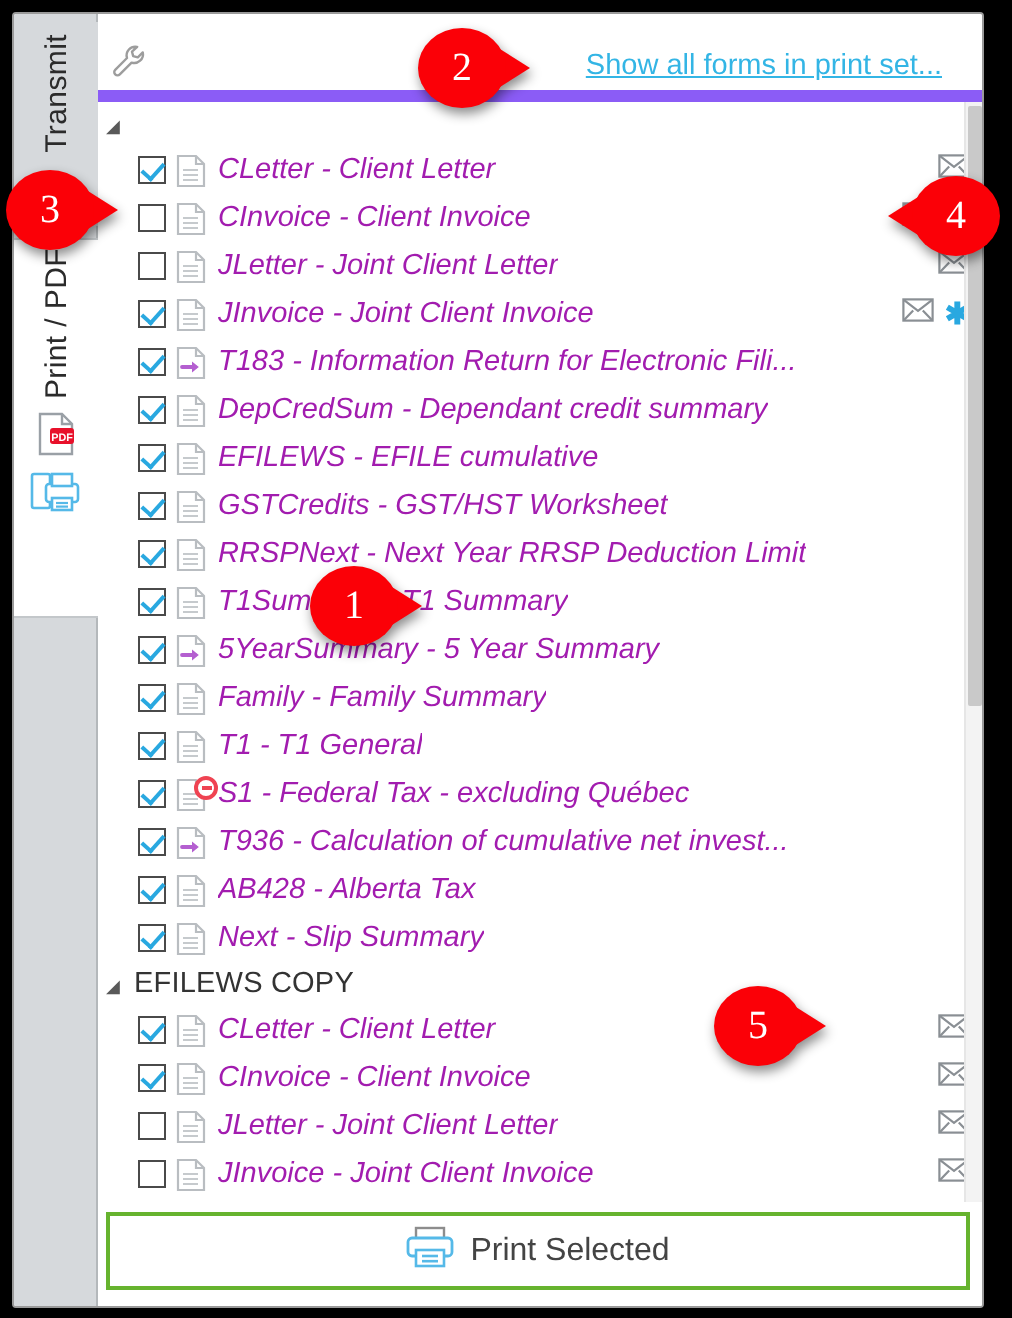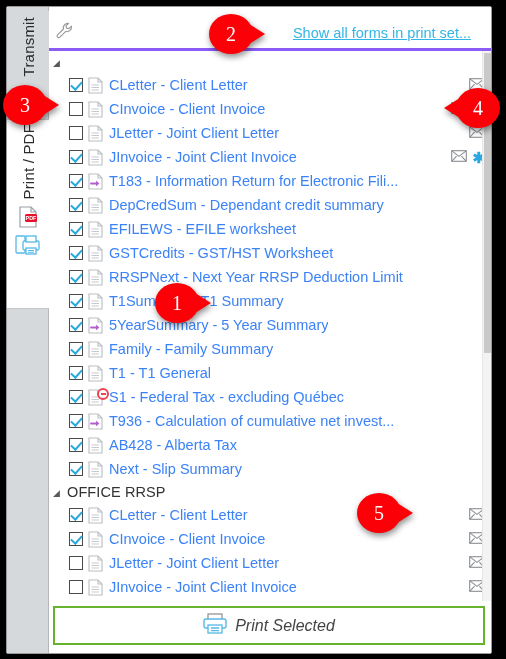--- a/index.html
+++ b/index.html
@@ -80,21 +80,21 @@
   .content {
     position: absolute;
     left: 42px; top: 0;
     right: 0; bottom: 0;
     background: #ffffff;
   }
 
   .topbar {
     position: relative;
     height: 44px;
-    border-bottom: 3px solid #8b5cf6;
+    border-bottom: 6px solid #8b5cf6;
   }
   .wrench {
     position: absolute;
     left: 6px; top: 14px;
   }
   .showall-link {
     position: absolute;
     right: 20px; top: 18px;
     font-size: 14.5px;
     color: #33b5e5;
@@ -179,23 +179,24 @@
   .docicon .badge::after {
     content: "";
     position: absolute;
     left: 1.5px; top: 3px;
     width: 5px; height: 2px;
     background: #ef4352;
   }
 
   .row .label {
     font-size: 14.5px;
-    color: #3b82f6;
+    color: #a21caf;
     white-space: nowrap;
     overflow: hidden;
+    font-style: italic;
   }
 
   .row .mailcol {
     position: absolute;
     right: 6px;
     top: 0; bottom: 0;
     display: flex;
     align-items: center;
     gap: 5px;
   }
@@ -209,21 +210,20 @@
   
   .printbar {
     position: absolute;
     left: 0; right: 0; bottom: 0;
     height: 52px;
     background: #ffffff;
     display: flex;
     align-items: center;
     justify-content: center;
     padding: 5px 6px 8px 4px;
-    font-style: italic;
   }
   .print-btn {
     width: 100%; height: 100%;
     border: 2px solid #66b32e;
     background: #ffffff;
     display: flex;
     align-items: center;
     justify-content: center;
     gap: 8px;
     font-size: 16px;
@@ -456,21 +456,21 @@
               <span class="cb checked"></span>
               <span class="docicon">
                 <svg width="15" height="17" viewBox="0 0 15 17">
                   <path d="M1 1 h9 l4 4 v11 h-13 z" fill="#fff" stroke="#b9bdc1" stroke-width="1.1"></path>
                   <path d="M10 1 v4 h4" fill="none" stroke="#b9bdc1" stroke-width="1.1"></path>
                   <line x1="3.5" y1="8" x2="11" y2="8" stroke="#c6cacd" stroke-width="1"></line>
                   <line x1="3.5" y1="10.5" x2="11" y2="10.5" stroke="#c6cacd" stroke-width="1"></line>
                   <line x1="3.5" y1="13" x2="11" y2="13" stroke="#c6cacd" stroke-width="1"></line>
                 </svg>
               </span>
-              <span class="label">EFILEWS - EFILE worksheet</span>
+              <span class="label">EFILEWS - EFILE cumulative</span>
             </div>
             <div class="row">
               <span class="cb checked"></span>
               <span class="docicon">
                 <svg width="15" height="17" viewBox="0 0 15 17">
                   <path d="M1 1 h9 l4 4 v11 h-13 z" fill="#fff" stroke="#b9bdc1" stroke-width="1.1"></path>
                   <path d="M10 1 v4 h4" fill="none" stroke="#b9bdc1" stroke-width="1.1"></path>
                   <line x1="3.5" y1="8" x2="11" y2="8" stroke="#c6cacd" stroke-width="1"></line>
                   <line x1="3.5" y1="10.5" x2="11" y2="10.5" stroke="#c6cacd" stroke-width="1"></line>
                   <line x1="3.5" y1="13" x2="11" y2="13" stroke="#c6cacd" stroke-width="1"></line>
@@ -589,21 +589,21 @@
                   <path d="M10 1 v4 h4" fill="none" stroke="#b9bdc1" stroke-width="1.1"></path>
                   <line x1="3.5" y1="8" x2="11" y2="8" stroke="#c6cacd" stroke-width="1"></line>
                   <line x1="3.5" y1="10.5" x2="11" y2="10.5" stroke="#c6cacd" stroke-width="1"></line>
                   <line x1="3.5" y1="13" x2="11" y2="13" stroke="#c6cacd" stroke-width="1"></line>
                 </svg>
               </span>
               <span class="label">Next - Slip Summary</span>
             </div>
             <div class="group-header">
               <span class="tri">◢</span>
-              <span class="glabel">OFFICE RRSP</span>
+              <span class="glabel">EFILEWS COPY</span>
             </div>
             <div class="row">
               <span class="cb checked"></span>
               <span class="docicon">
                 <svg width="15" height="17" viewBox="0 0 15 17">
                   <path d="M1 1 h9 l4 4 v11 h-13 z" fill="#fff" stroke="#b9bdc1" stroke-width="1.1"></path>
                   <path d="M10 1 v4 h4" fill="none" stroke="#b9bdc1" stroke-width="1.1"></path>
                   <line x1="3.5" y1="8" x2="11" y2="8" stroke="#c6cacd" stroke-width="1"></line>
                   <line x1="3.5" y1="10.5" x2="11" y2="10.5" stroke="#c6cacd" stroke-width="1"></line>
                   <line x1="3.5" y1="13" x2="11" y2="13" stroke="#c6cacd" stroke-width="1"></line>

